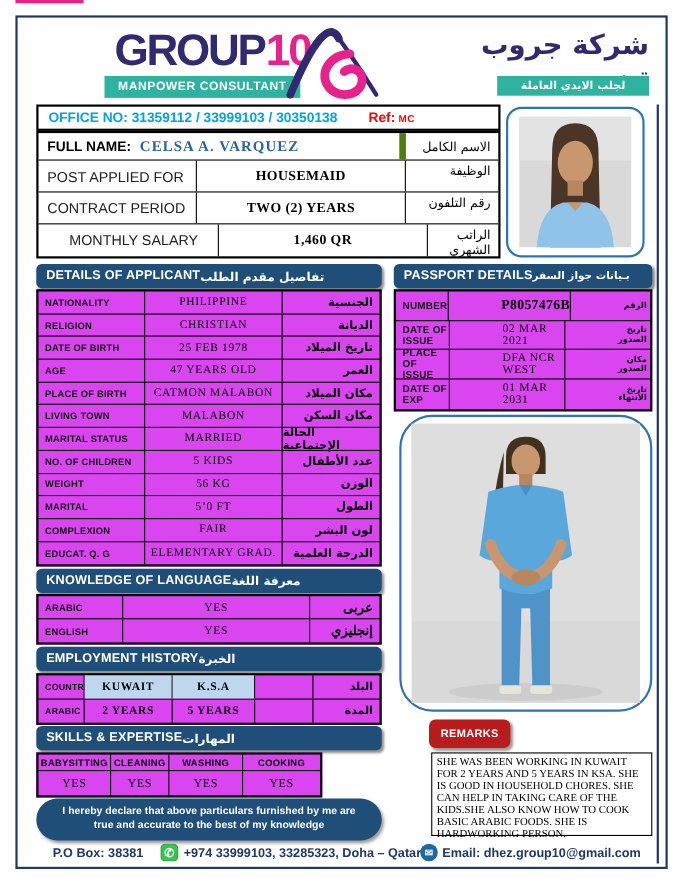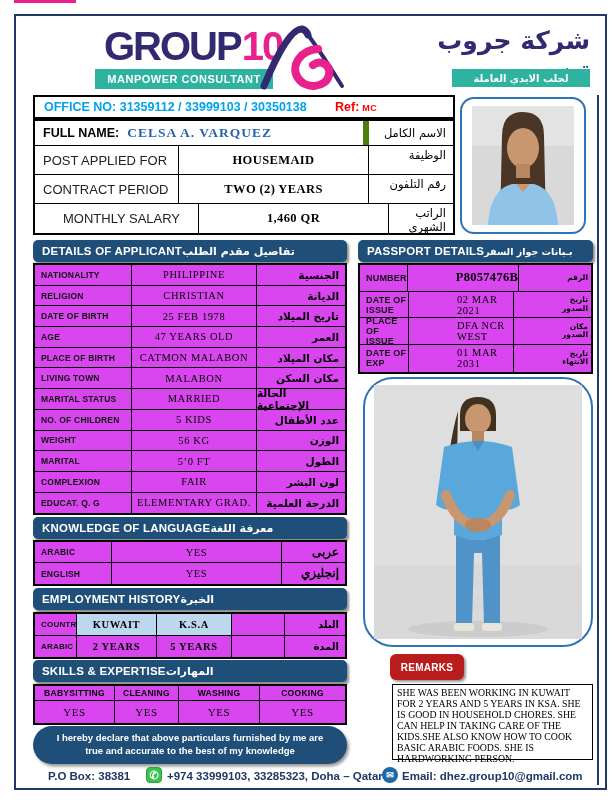--- a/index.html
+++ b/index.html
@@ -86,21 +86,21 @@
   .emp-table { left:33px; top:612px; width:314px; }
   .emp-table .trow { height:21.5px; }
   .emp-table .lab { width:42px; font-size:8px; }
   .emp-table .val { font-weight:bold; font-size:10.5px; }
   .emp-table .cc1 { width:80px; }
   .emp-table .cc2 { width:75px; }
   .emp-table .cc3 { width:53px; }
   .emp-table .arb { flex:1; font-size:10px; }
   .hl { background:#bdd7ee; }
 
-  .skills-table { left:33px; top:684px; width:314px; }
+  .skills-table { left:33px; top:684px; width:260px; }
   .skills-table .hrow { height:15px; }
   .skills-table .vrow { height:22px; }
   .skills-table .c { justify-content:center; }
   .skills-table .sh { font-size:8.5px; font-weight:bold; letter-spacing:.3px; }
   .skills-table .sv { font-family:"Liberation Serif",serif; font-size:11px; letter-spacing:.5px; }
   .sc1 { width:80px; } .sc2 { width:64px; } .sc3 { width:81px; } .sc4 { width:85px; }
 
   .declaration { position:absolute; left:33px; top:726px; width:314px; height:38px; background:#1f4e79;
     border-radius:19px; box-shadow:2px 2.5px 3px rgba(0,0,0,.4); color:#fff;
     font-size:9.5px; font-weight:bold; text-align:center; display:flex; align-items:center; justify-content:center;

